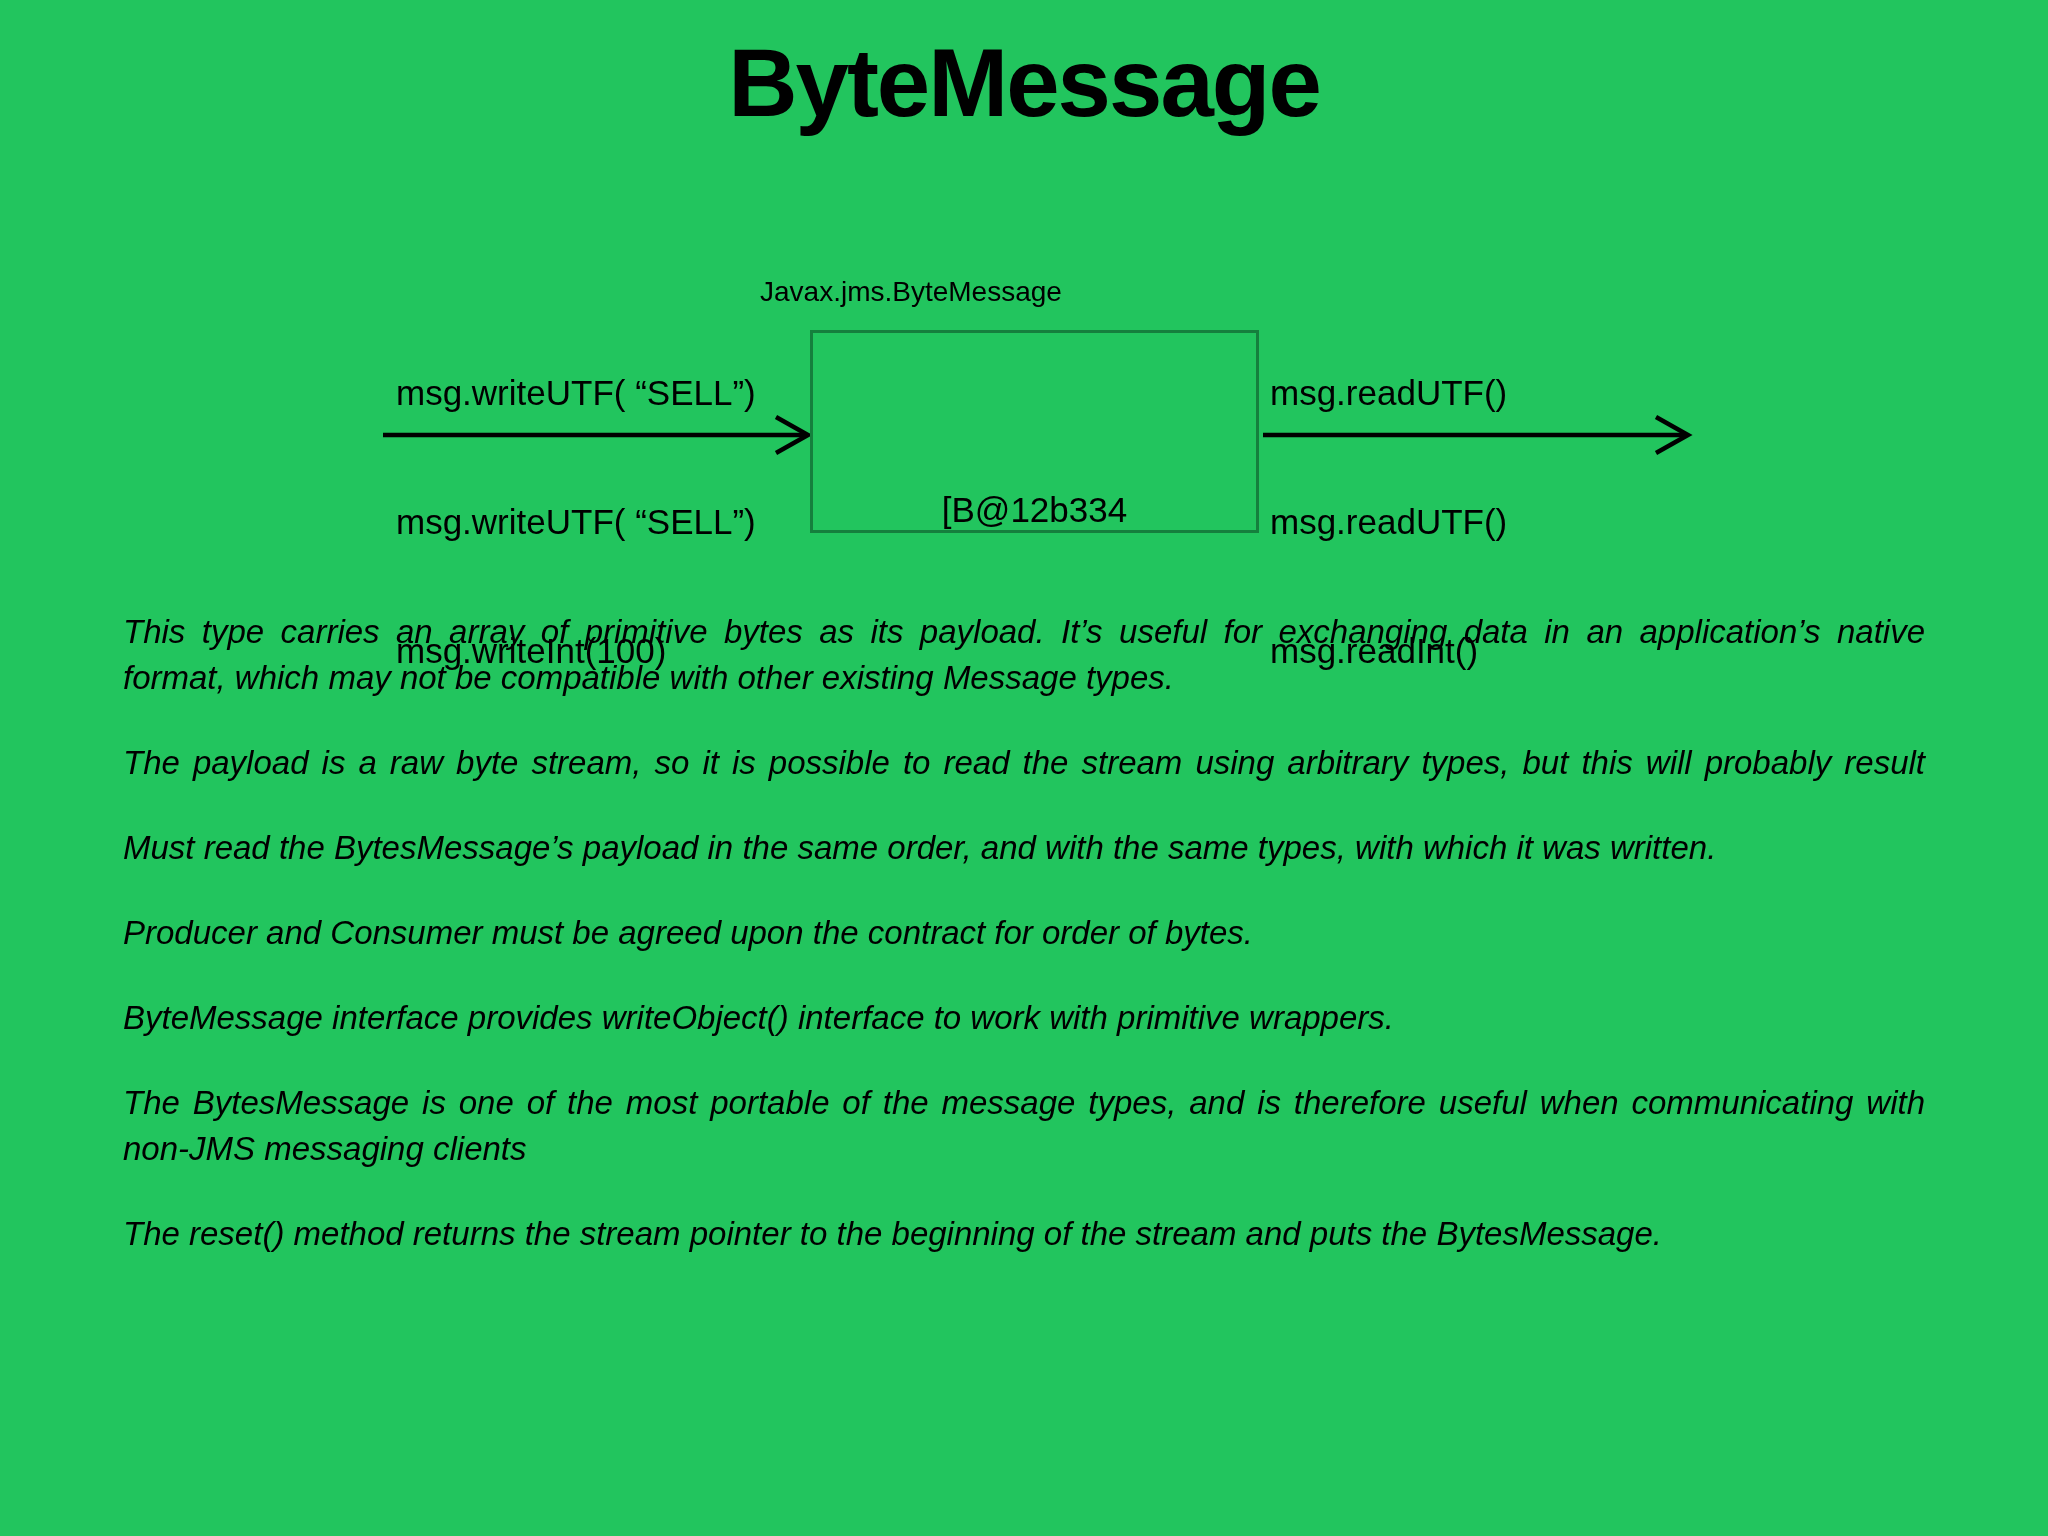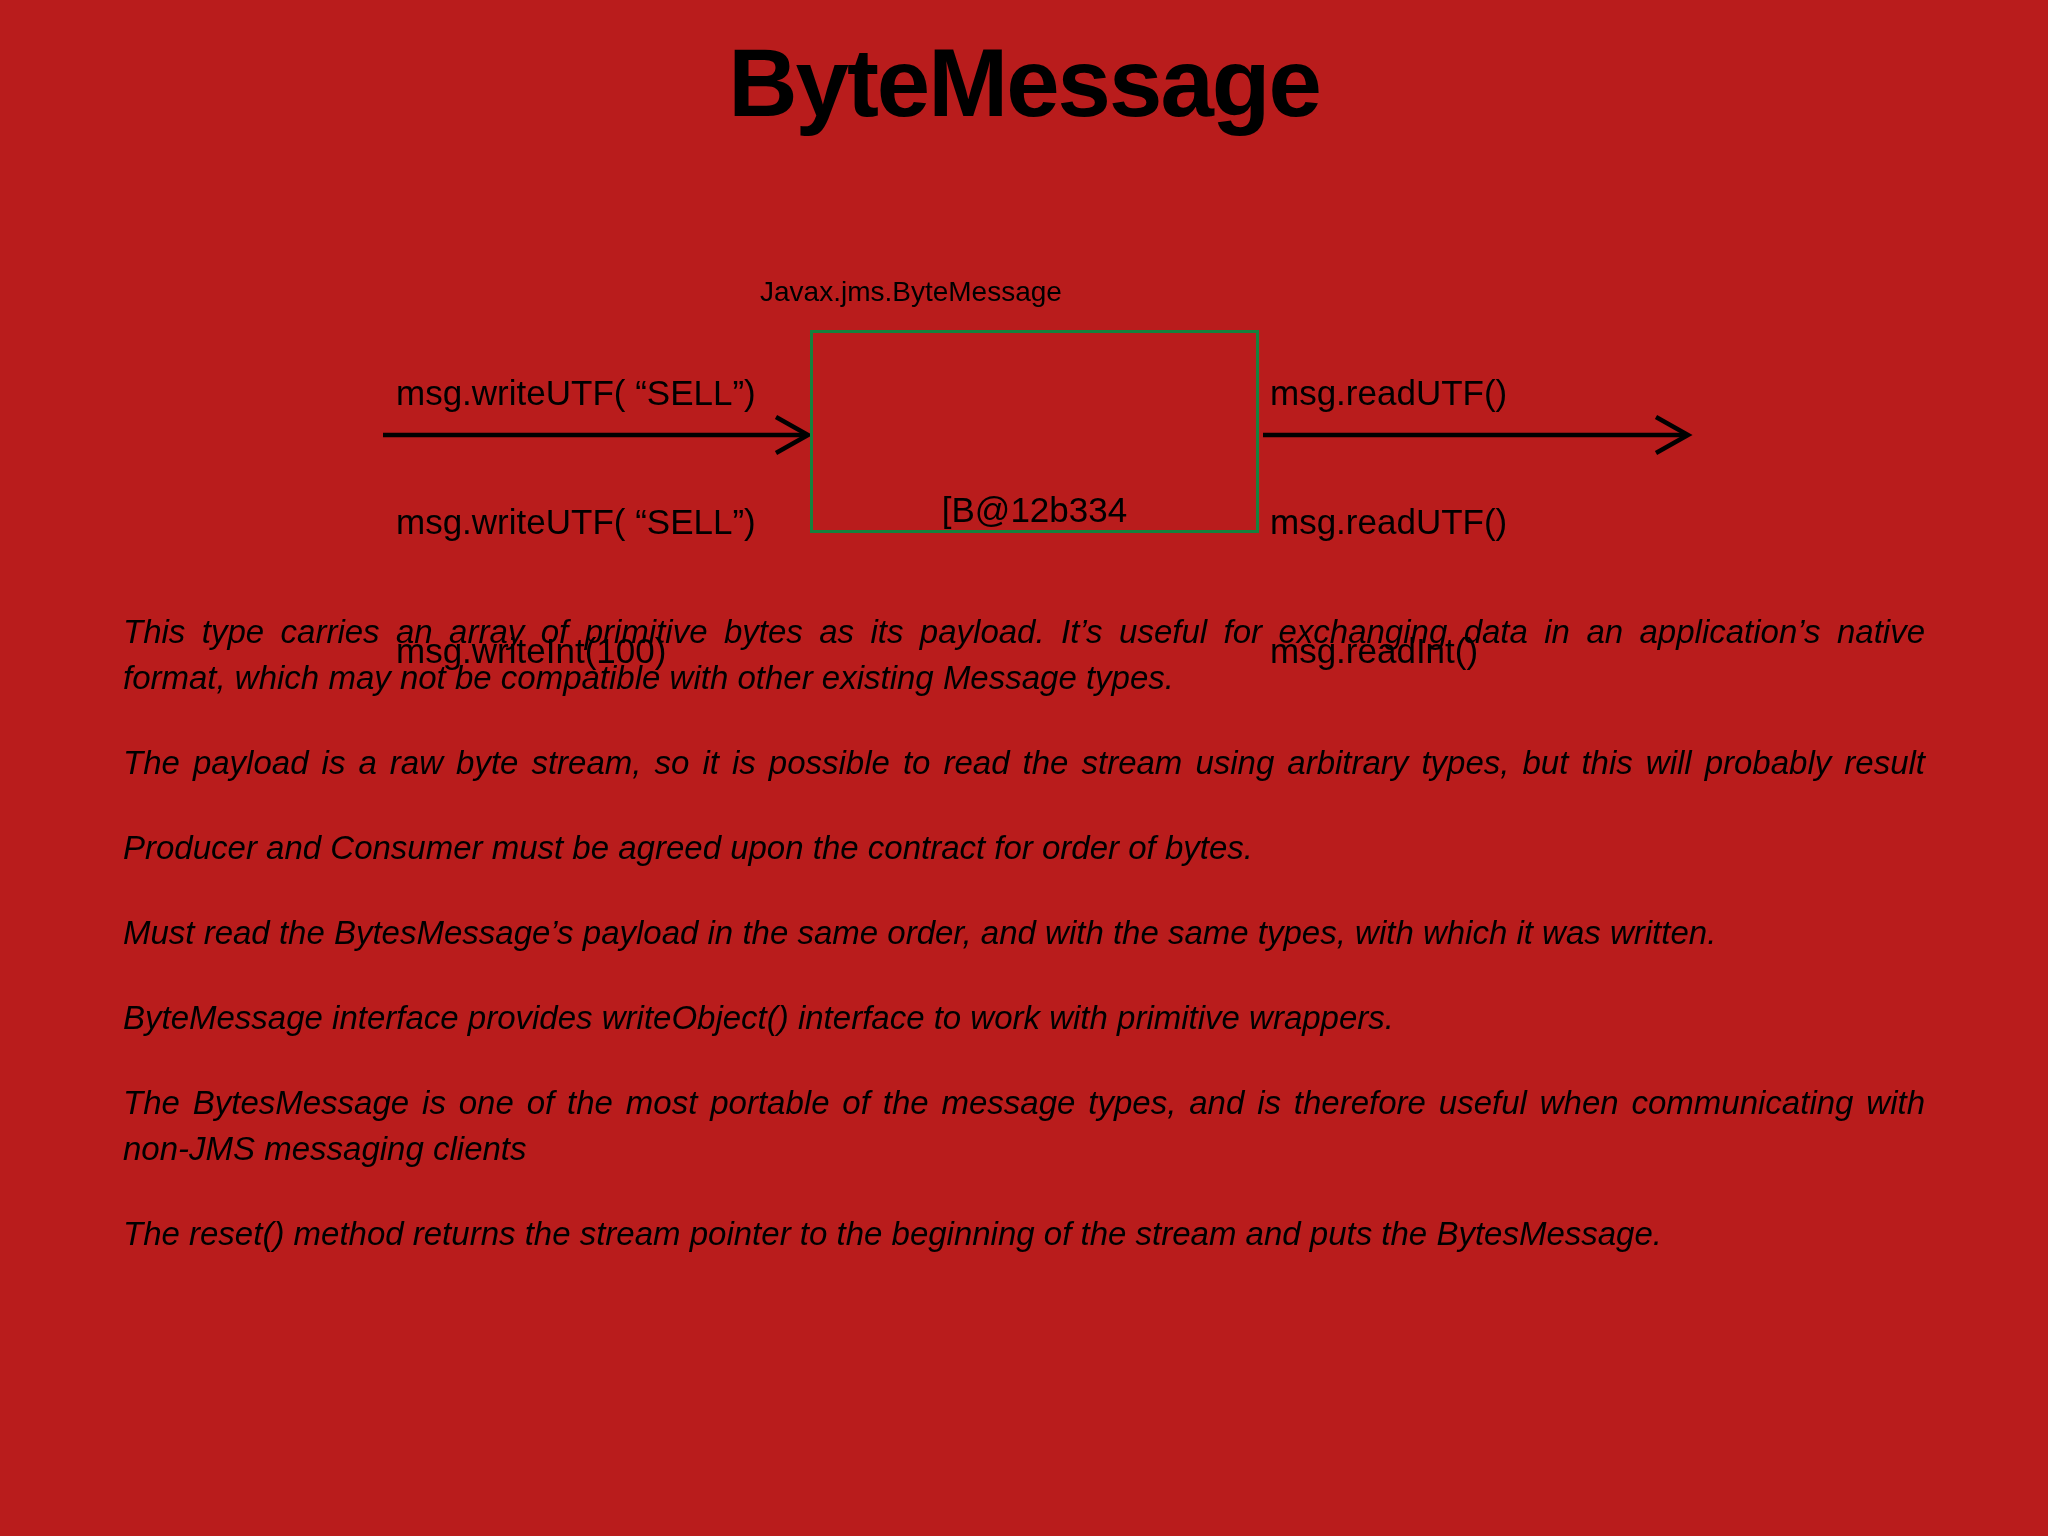--- a/index.html
+++ b/index.html
@@ -1,19 +1,19 @@
 <!DOCTYPE html>
 <html><head>
 <meta charset="utf-8">
 <style>
   html,body{margin:0;padding:0;background:#ffffff;}
   #page{
     position:relative;
     width:2048px;height:1536px;
-    background:#b91c1c;
+    background:#22c55e;
     color:#000000;
     font-family:"Liberation Sans","DejaVu Sans",sans-serif;
     overflow:hidden;
   }
   
   #slide-title{
     position:absolute;left:0;top:28px;width:2048px;
     text-align:center;
     font-size:96px;font-weight:700;letter-spacing:-2px;
     line-height:110px;
@@ -98,25 +98,25 @@
     <div class="para">
       <div class="ln just">This type carries an array of primitive bytes as its payload. It’s useful for exchanging data in an application’s native</div>
       <div class="ln">format, which may not be compatible with other existing Message types.</div>
     </div>
 
     <div class="para">
       <div class="ln just">The payload is a raw byte stream, so it is possible to read the stream using arbitrary types, but this will probably result</div>
     </div>
 
     <div class="para">
-      <div class="ln">Producer and Consumer must be agreed upon the contract for order of bytes.</div>
+      <div class="ln">Must read the BytesMessage’s payload in the same order, and with the same types, with which it was written.</div>
     </div>
 
     <div class="para">
-      <div class="ln">Must read the BytesMessage’s payload in the same order, and with the same types, with which it was written.</div>
+      <div class="ln">Producer and Consumer must be agreed upon the contract for order of bytes.</div>
     </div>
 
     <div class="para">
       <div class="ln">ByteMessage interface provides writeObject() interface to work with primitive wrappers.</div>
     </div>
 
     <div class="para">
       <div class="ln just">The BytesMessage is one of the most portable of the message types, and is therefore useful when communicating with</div>
       <div class="ln">non-JMS messaging clients</div>
     </div>

